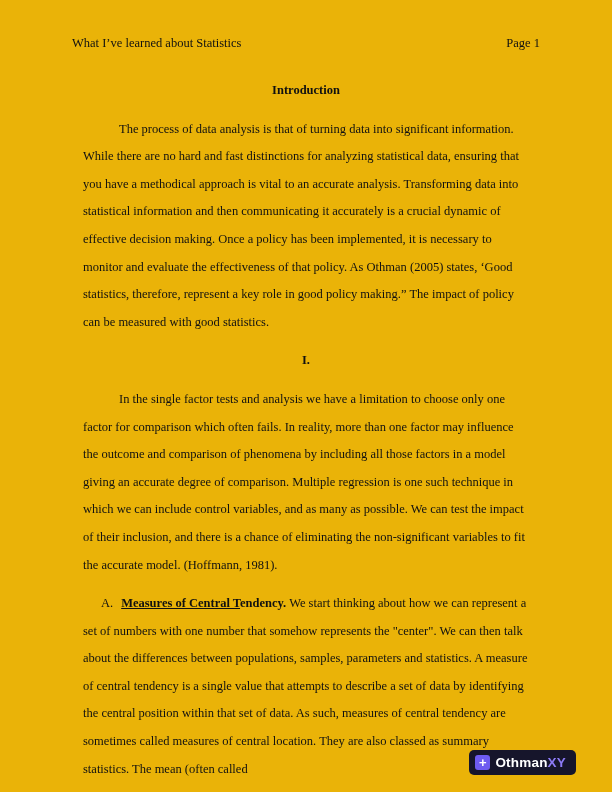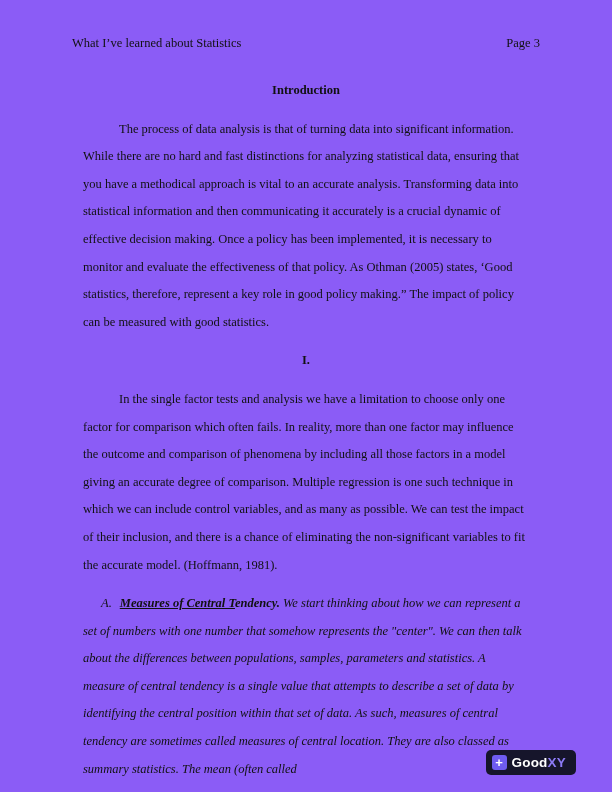--- a/index.html
+++ b/index.html
@@ -1,20 +1,20 @@
 <!DOCTYPE html>
 <html><head>
 <meta charset="utf-8">
 <style>
   html, body { margin: 0; padding: 0; background: #ffffff; }
   .sheet {
     position: relative;
     width: 612px;
     height: 792px;
-    background: #8b5cf6;
+    background: #eab308;
     font-family: "Liberation Serif", serif;
     font-size: 12.5px;
     color: #111;
     overflow: hidden;
   }
   .running-header {
     position: absolute;
     top: 36px;
     left: 72px;
     right: 72px;
@@ -26,21 +26,21 @@
     position: absolute;
     top: 77px;
     left: 72px;
     width: 468px;
     line-height: 27.6px;
   }
   .bold { font-weight: bold; }
   .underline { text-decoration: underline; }
   p.para { margin: 11px; }
   .indent { text-indent: 36px; }
-  .indent-a { text-indent: 18px; font-style: italic; }
+  .indent-a { text-indent: 18px; }
   .a-label { margin-right: 8px; }
   .heading-line { font-weight: bold; text-align: center; }
   .logo {
     position: absolute;
     right: 36px;
     bottom: 17px;
     height: 25px;
     background: #16152b;
     border-radius: 5px;
     display: flex;
@@ -66,33 +66,33 @@
   .logo-text .white { color: #ffffff; }
   .logo-text .accent { color: #8d7bf7; }
 </style>
 </head>
 <body>
 
 <div class="sheet">
 
   <div class="running-header">
     <span>What I’ve learned about Statistics</span>
-    <span>Page 3</span>
+    <span>Page 1</span>
   </div>
 
   <div class="content">
     <div class="heading-line">Introduction</div>
 
     <p class="para indent">The process of data analysis is that of turning data into significant information. While there are no hard and fast distinctions for analyzing statistical data, ensuring that you have a methodical approach is vital to an accurate analysis.  Transforming data into statistical information and then communicating it accurately is a crucial dynamic of effective decision making.  Once a policy has been implemented, it is necessary to monitor and evaluate the effectiveness of that policy.  As Othman (2005) states, ‘Good statistics, therefore, represent a key role in good policy making.”  The impact of policy can be measured with good statistics.</p>
 
     <div class="heading-line">I.</div>
 
     <p class="para indent">In the single factor tests and analysis we have a limitation to choose only one factor for comparison which often fails.  In reality, more than one factor may influence the outcome and comparison of phenomena by including all those factors in a model giving an accurate degree of comparison.  Multiple regression is one such technique in which we can include control variables, and as many as possible. We can test the impact of their inclusion, and there is a chance of eliminating the non-significant variables to fit the accurate model.  (Hoffmann, 1981).</p>
 
     <p class="para indent-a"><span class="a-label">A.</span><span class="bold underline">Measures of Central T</span><span class="bold">endency.</span> <span>We start thinking about how we can represent a set of numbers with one number that somehow represents the "center". We can then talk about the differences between populations, samples, parameters and statistics.  A measure of central tendency is a single value that attempts to describe a set of data by identifying the central position within that set of data. As such, measures of central tendency are sometimes called measures of central location. They are also classed as summary statistics. The mean (often called</span></p>
   </div>
 
   <div class="logo">
     <span class="plus-box">+</span>
-    <span class="logo-text"><span class="white">Good</span><span class="accent">XY</span></span>
+    <span class="logo-text"><span class="white">Othman</span><span class="accent">XY</span></span>
   </div>
 
 </div>
 
 </body></html>

